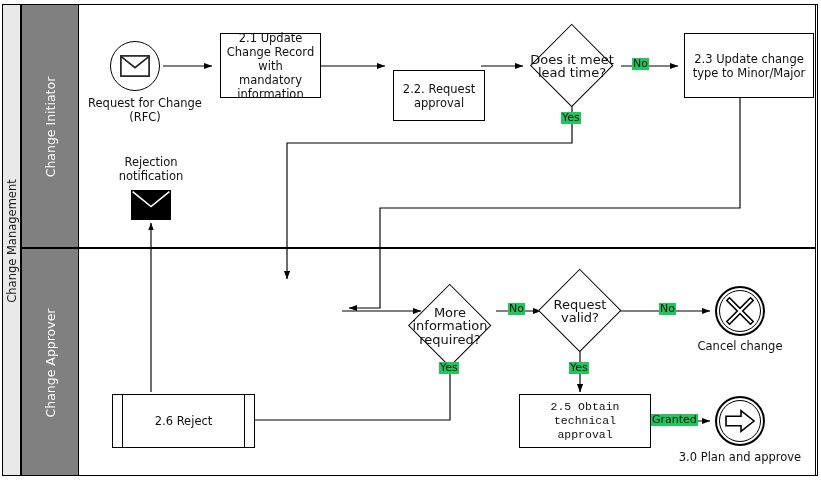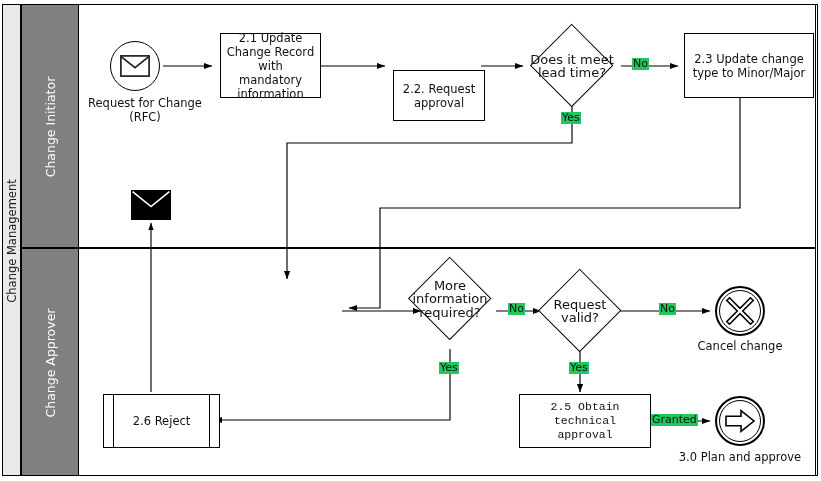--- a/index.html
+++ b/index.html
@@ -259,20 +259,22 @@
     <div class="glyph">
       <svg width="30" height="22" viewBox="0 0 30 22" xmlns="http://www.w3.org/2000/svg">
         <rect x="0.9" y="0.9" width="28.2" height="20.2" fill="#fff" stroke="#222" stroke-width="1.7"></rect>
         <path d="M1.2,1.6 L15,12.6 L28.8,1.6" fill="none" stroke="#222" stroke-width="1.7"></path>
       </svg>
     </div>
   </div>
   <div class="shape-label" style="left:85px; top:96px; width:120px;">Request for Change
 (RFC)</div>
 
+  <div class="shape-label" style="left:100px; top:155px; width:102px;">Rejection
+notification</div>
   <div class="artifact-envelope" style="left:131px; top:190px;">
     <svg width="40" height="30" viewBox="0 0 40 30" xmlns="http://www.w3.org/2000/svg">
       <rect x="0" y="0" width="40" height="30" fill="#000"></rect>
       <path d="M1.6,1.6 L20,16.5 L38.4,1.6" fill="none" stroke="#fff" stroke-width="1.6"></path>
     </svg>
   </div>
 
   <div class="task" style="left:220px; top:33px; width:101px; height:65px;">
     <span>2.1 Update Change Record with mandatory information</span>
   </div>
@@ -283,30 +285,30 @@
 
   <div class="task" style="left:684px; top:33px; width:130px; height:65px;">
     <span>2.3 Update change type to Minor/Major</span>
   </div>
 
 
   <div class="task" style="left:519px; top:394px; width:132px; height:54px;font-family:Liberation Mono, monospace;">
     <span>2.5 Obtain technical approval</span>
   </div>
 
-  <div class="task subproc" style="left:103px; top:394px; width:117px; height:54px;">
+  <div class="task subproc" style="left:112px; top:394px; width:143px; height:54px;">
     <span>2.6 Reject</span>
   </div>
 
   <div class="gateway" style="left:530px; top:24px;">
     <div class="diamond"></div>
     <div class="gw-text">Does it meet lead time?</div>
   </div>
 
-  <div class="gateway" style="left:408px; top:257px;">
+  <div class="gateway" style="left:408px; top:284px;">
     <div class="diamond"></div>
     <div class="gw-text">More information required?</div>
   </div>
 
   <div class="gateway" style="left:538px; top:269px;">
     <div class="diamond"></div>
     <div class="gw-text">Request valid?</div>
   </div>
 
   <div class="event end" style="left:715px; top:286px; width:50px; height:50px;">

